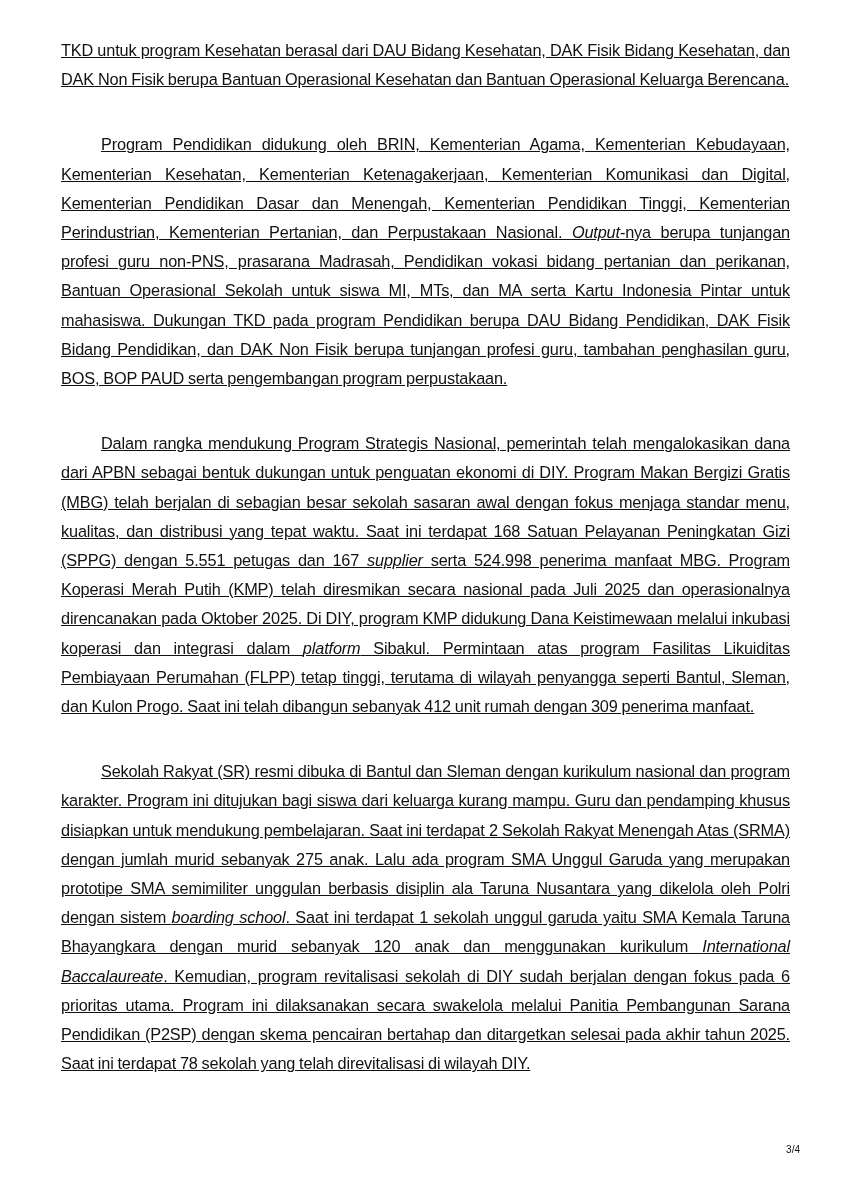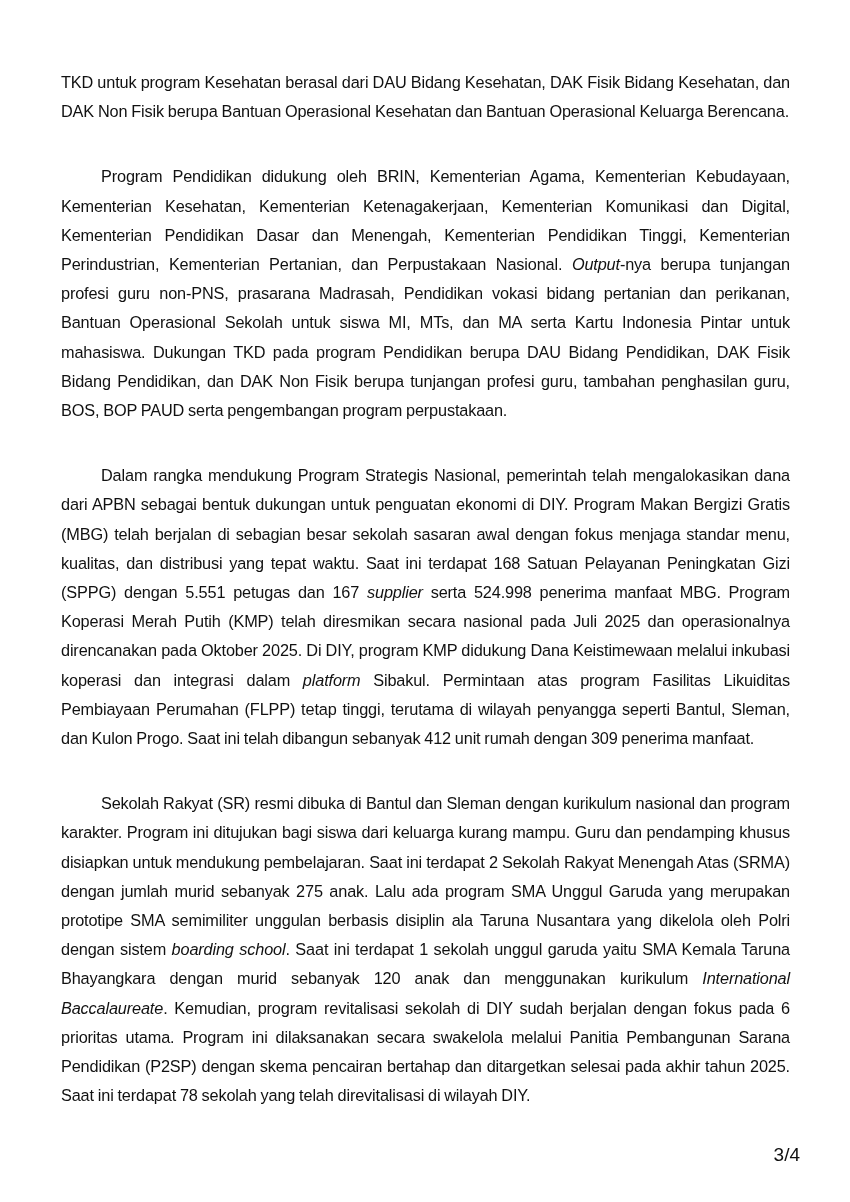--- a/index.html
+++ b/index.html
@@ -11,22 +11,23 @@
     width: 850px;
     height: 1202px;
     position: relative;
     overflow: hidden;
     font-family: "Liberation Sans", sans-serif;
     color: #111111;
   }
   .page {
     position: absolute;
     left: 61px;
-    top: 68px;
+    top: 36px;
     width: 729px;
+    text-decoration: underline;
   }
   .para {
     margin: 0 0 12px 0;
     font-size: 16.3px;
     line-height: 29.2px;
     text-align: justify;
     letter-spacing: -0.15px;
     word-spacing: -0.5px;
   }
   .para.indent {
@@ -35,21 +36,21 @@
   }
   .para em {
     font-style: italic;
   }
   .page-number {
     position: absolute;
     left: 760px;
     top: 1144px;
     width: 40px;
     text-align: right;
-    font-size: 19px;
+    font-size: 10px;
     color: #111111;
   }
 </style>
 </head>
 <body>
 
 <div class="page">
 
   <p class="para"><span>TKD untuk program Kesehatan berasal dari DAU Bidang Kesehatan, DAK Fisik Bidang Kesehatan, dan DAK Non Fisik berupa Bantuan Operasional Kesehatan dan Bantuan Operasional Keluarga Berencana.</span></p>
 

